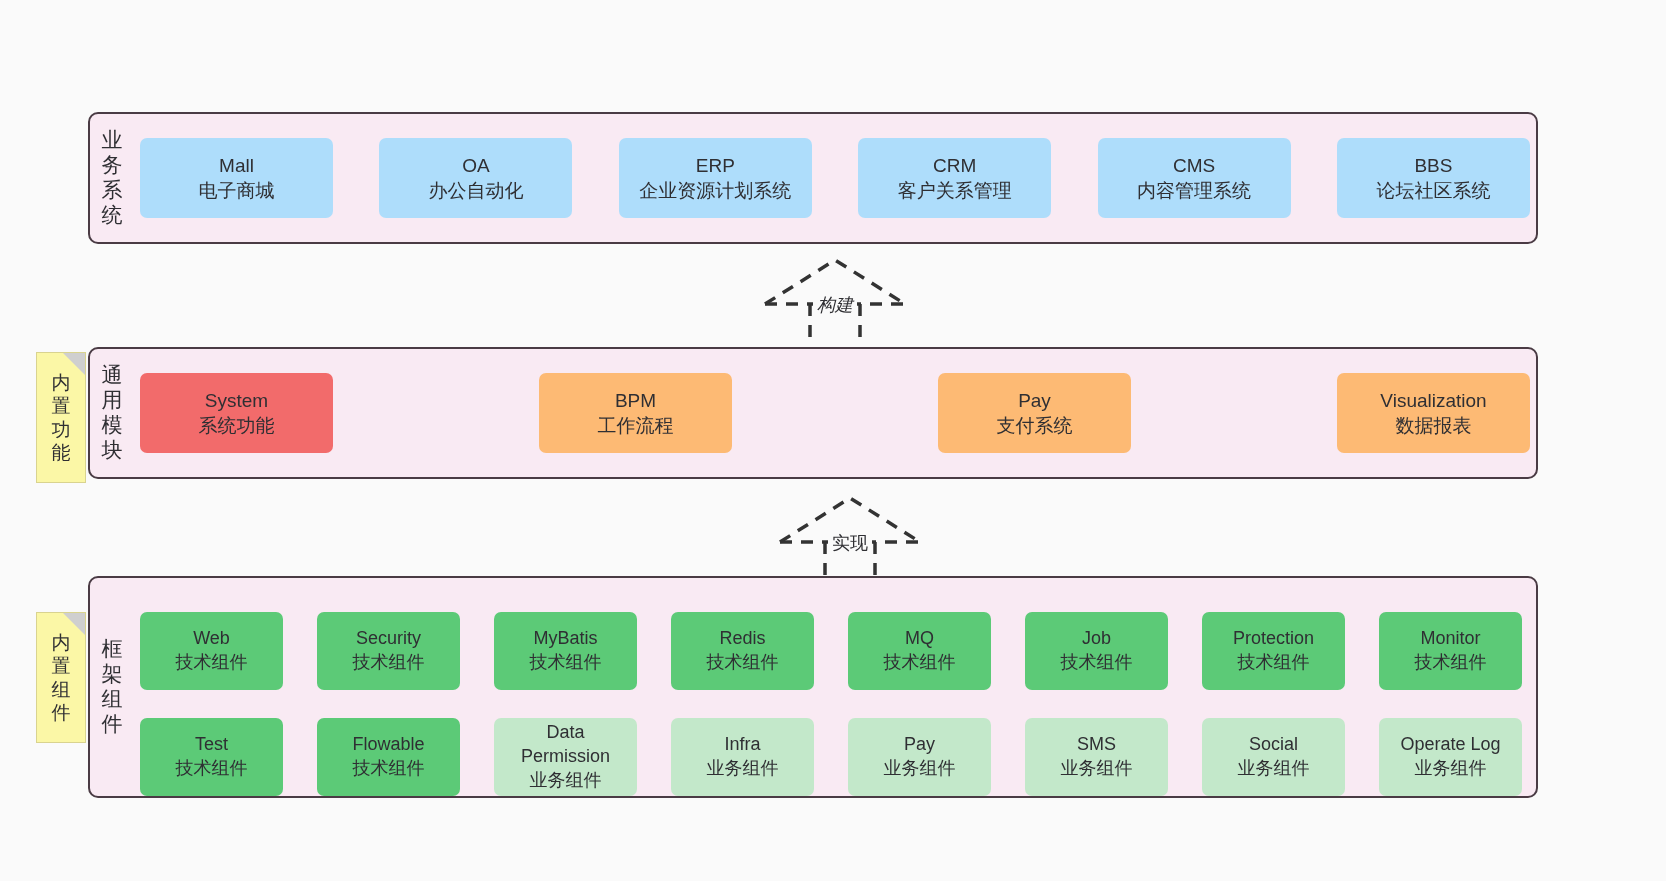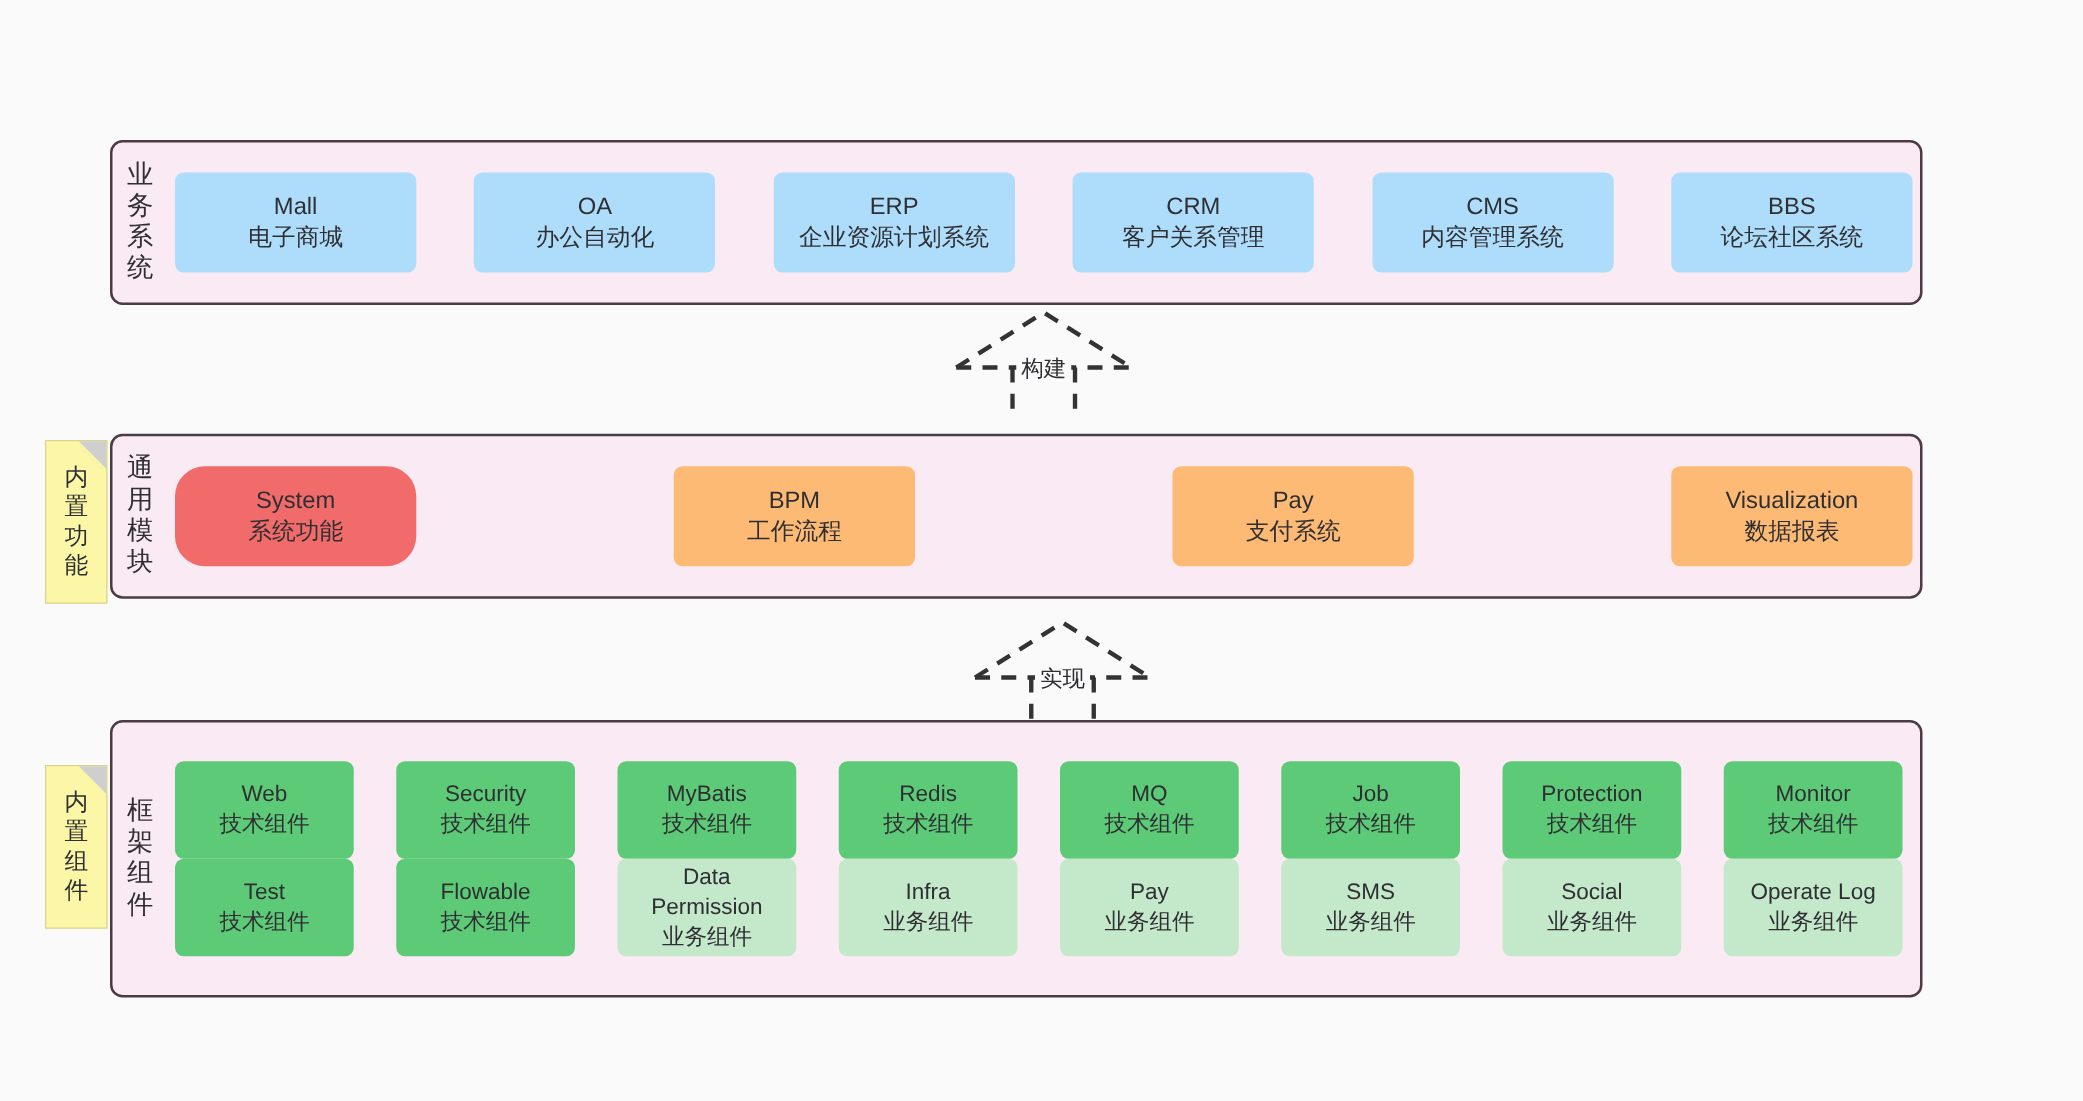--- a/index.html
+++ b/index.html
@@ -49,22 +49,22 @@
   .layer-body {
     flex: 1 1 auto;
     display: flex;
     align-items: center;
     justify-content: space-between;
     padding: 0 6px 0 6px;
     gap: 0;
   }
   .layer-body.two-rows {
     flex-direction: column;
-    justify-content: center;
-    gap: 0;
+    justify-content: flex-end;
+    gap: 28px;
     padding: 0 14px 0 6px;
   }
   .row {
     display: flex;
     align-items: center;
     justify-content: space-between;
     width: 100%;
     gap: 0;
   }
 
@@ -82,21 +82,21 @@
     color: #2f2f33;
     padding: 4px 6px;
   }
   .node .t1, .node .t2 { display: block; white-space: normal; }
 
   .layer-top .node   { width: 193px; height: 80px; background: #aeddfb; }
   .layer-mid .node   { width: 193px; height: 80px; }
   .layer-bot .node   { width: 143px; height: 78px; font-size: 18px; }
 
   .c-blue        { background: #aeddfb; }
-  .c-red         { background: #f26b6b; border-radius: 24px; }
+  .c-red         { background: #f26b6b; }
   .c-pink        { background: #fdba74; }
   .c-green       { background: #5cca77; }
   .c-green-light { background: #c3e8ca; }
 
   
   .sticky {
     position: absolute;
     box-sizing: border-box;
     width: 50px;
     background: #fbf7a6;
@@ -171,21 +171,21 @@
         <span class="t1">CMS</span>
         <span class="t2">内容管理系统</span>
       </div>
       <div class="node c-blue">
         <span class="t1">BBS</span>
         <span class="t2">论坛社区系统</span>
       </div>
     </div>
   </div>
 
-  <div class="arrow" style="left:755px; top:244px; width:160px; height:92px;">
+  <div class="arrow" style="left:755px; top:254px; width:160px; height:92px;font-style:italic;">
     <svg width="160" height="92" viewBox="0 0 160 92">
 
       <path d="M 10 50 L 80 6 L 150 50" fill="none" stroke="#333333" stroke-width="3.5" stroke-dasharray="12 9" stroke-linecap="butt"></path>
       <path d="M 10 50 L 150 50" fill="none" stroke="#333333" stroke-width="3.5" stroke-dasharray="12 9"></path>
 
       <path d="M 55 50 L 55 92" fill="none" stroke="#333333" stroke-width="3.5" stroke-dasharray="12 9"></path>
       <path d="M 105 50 L 105 92" fill="none" stroke="#333333" stroke-width="3.5" stroke-dasharray="12 9"></path>
     </svg>
     <div class="arrow-label" style="top:42px;">构建</div>
   </div>

